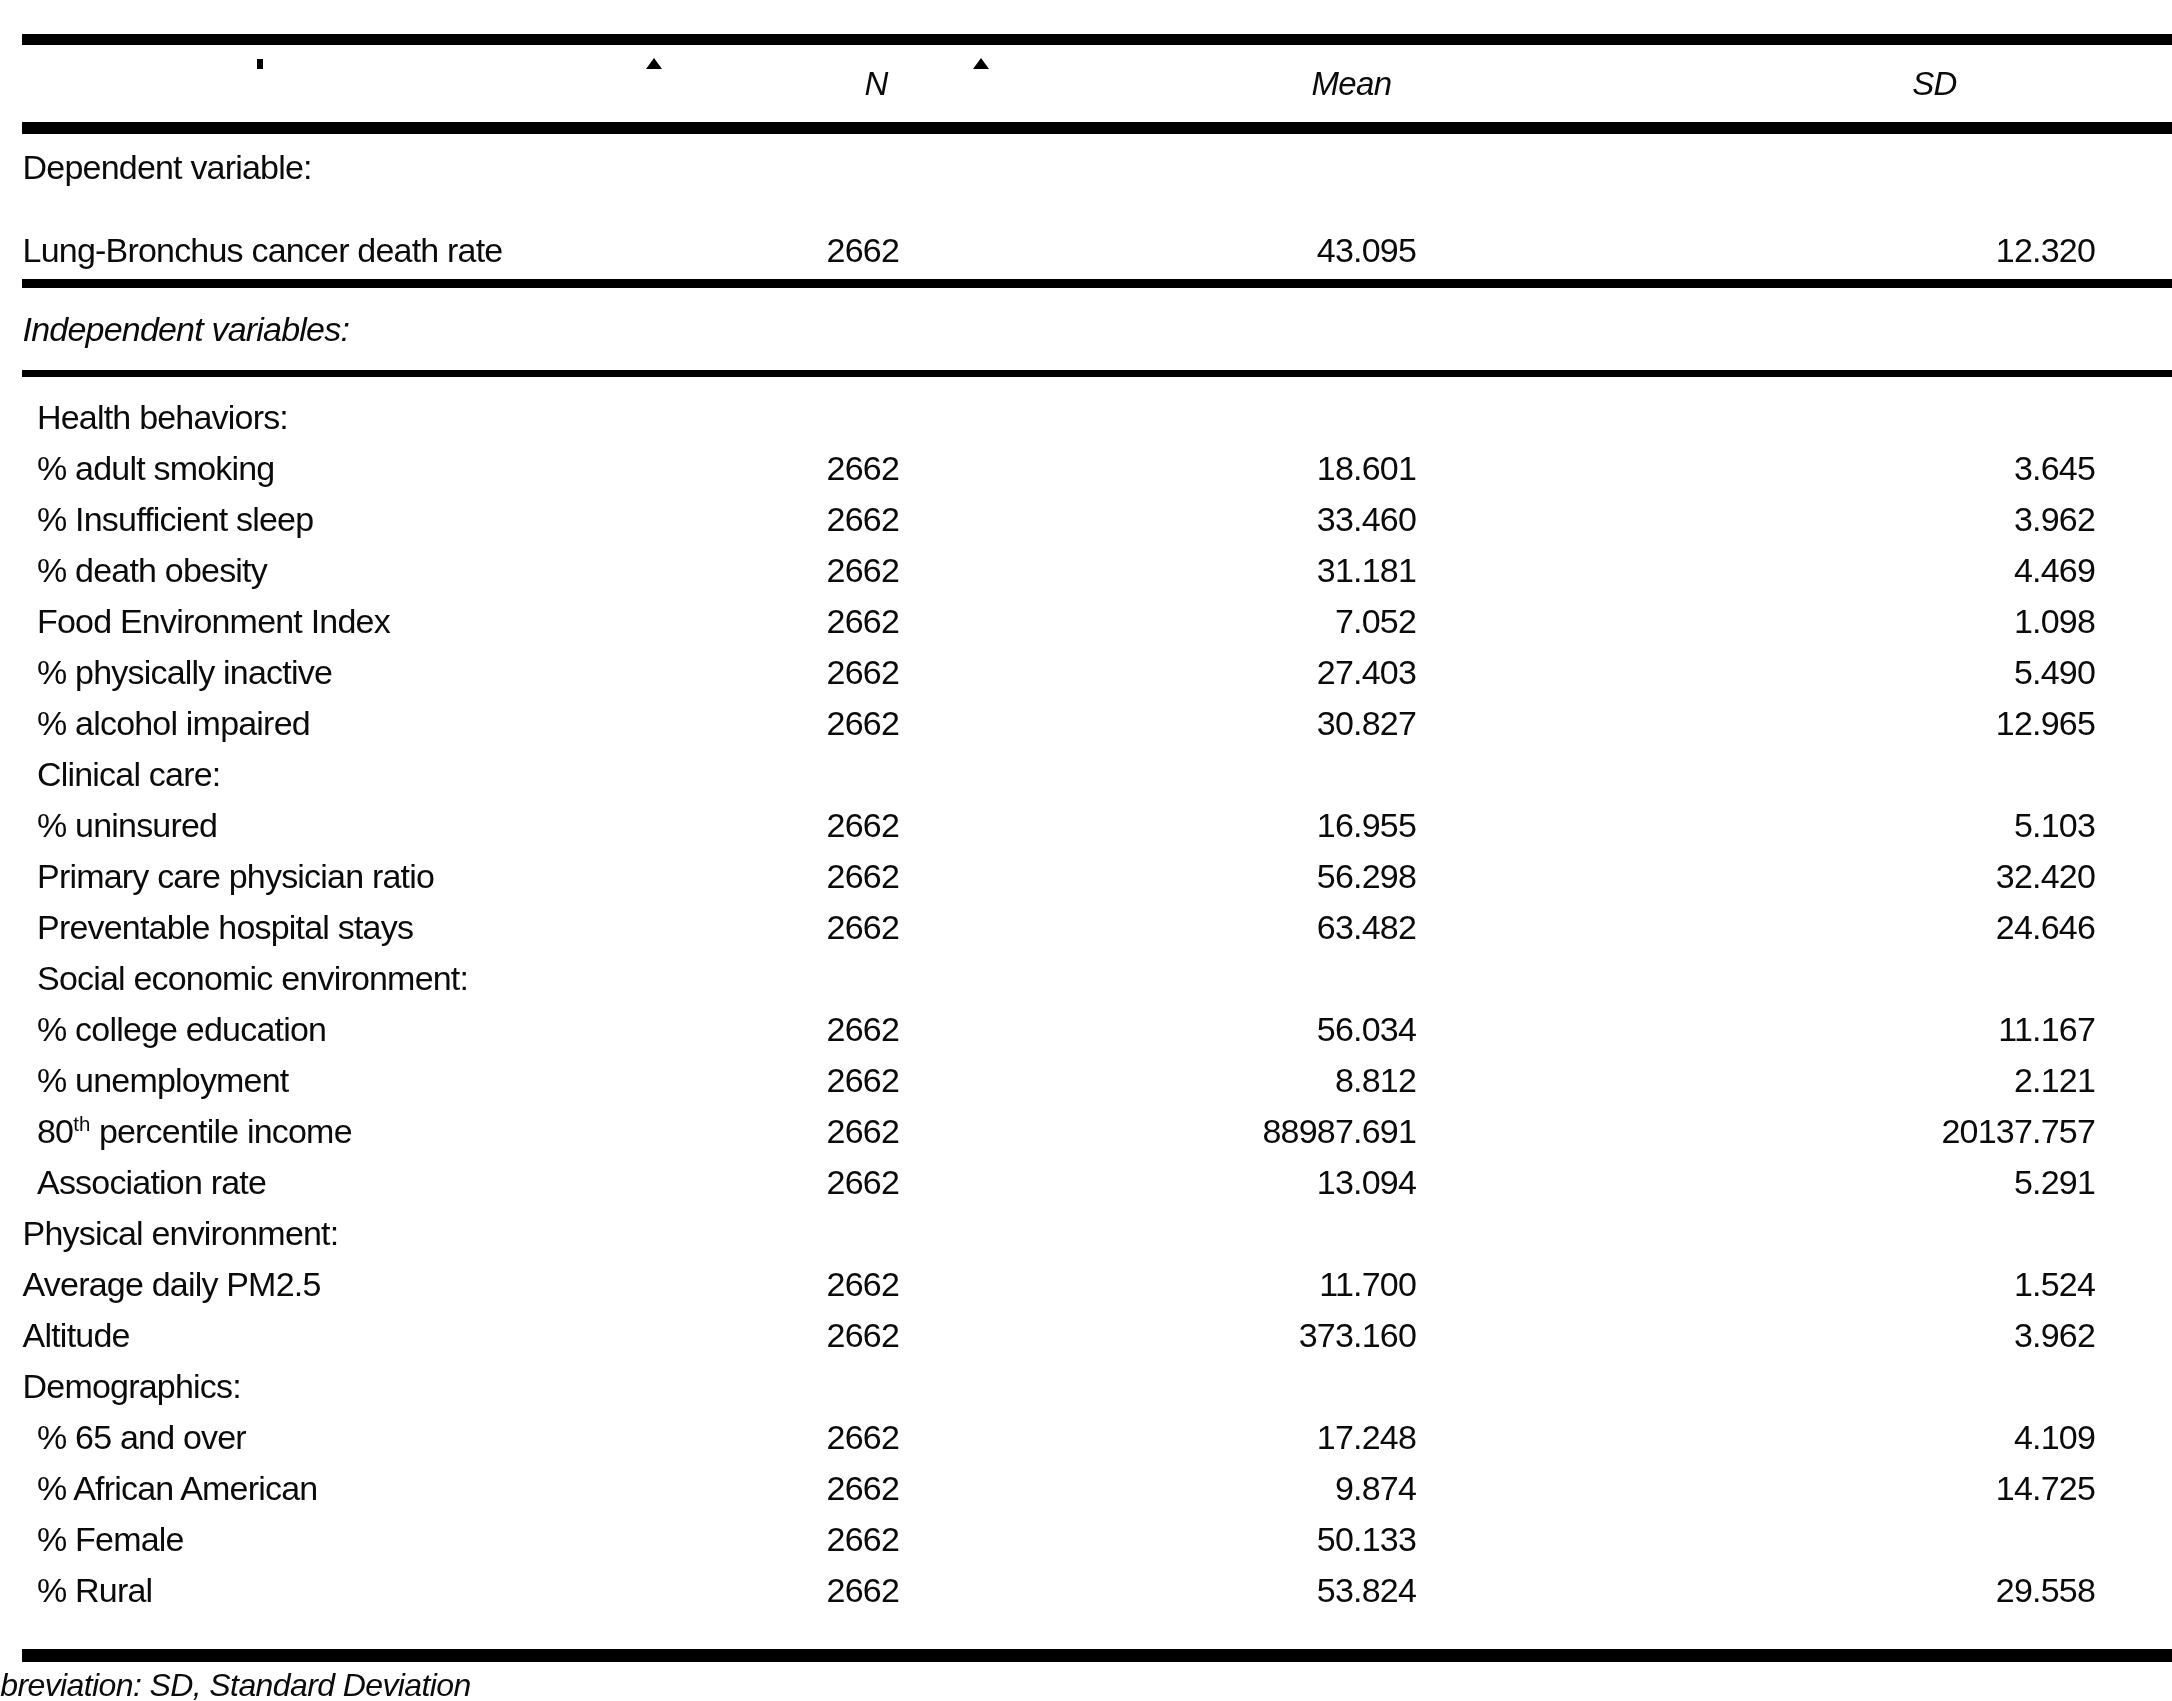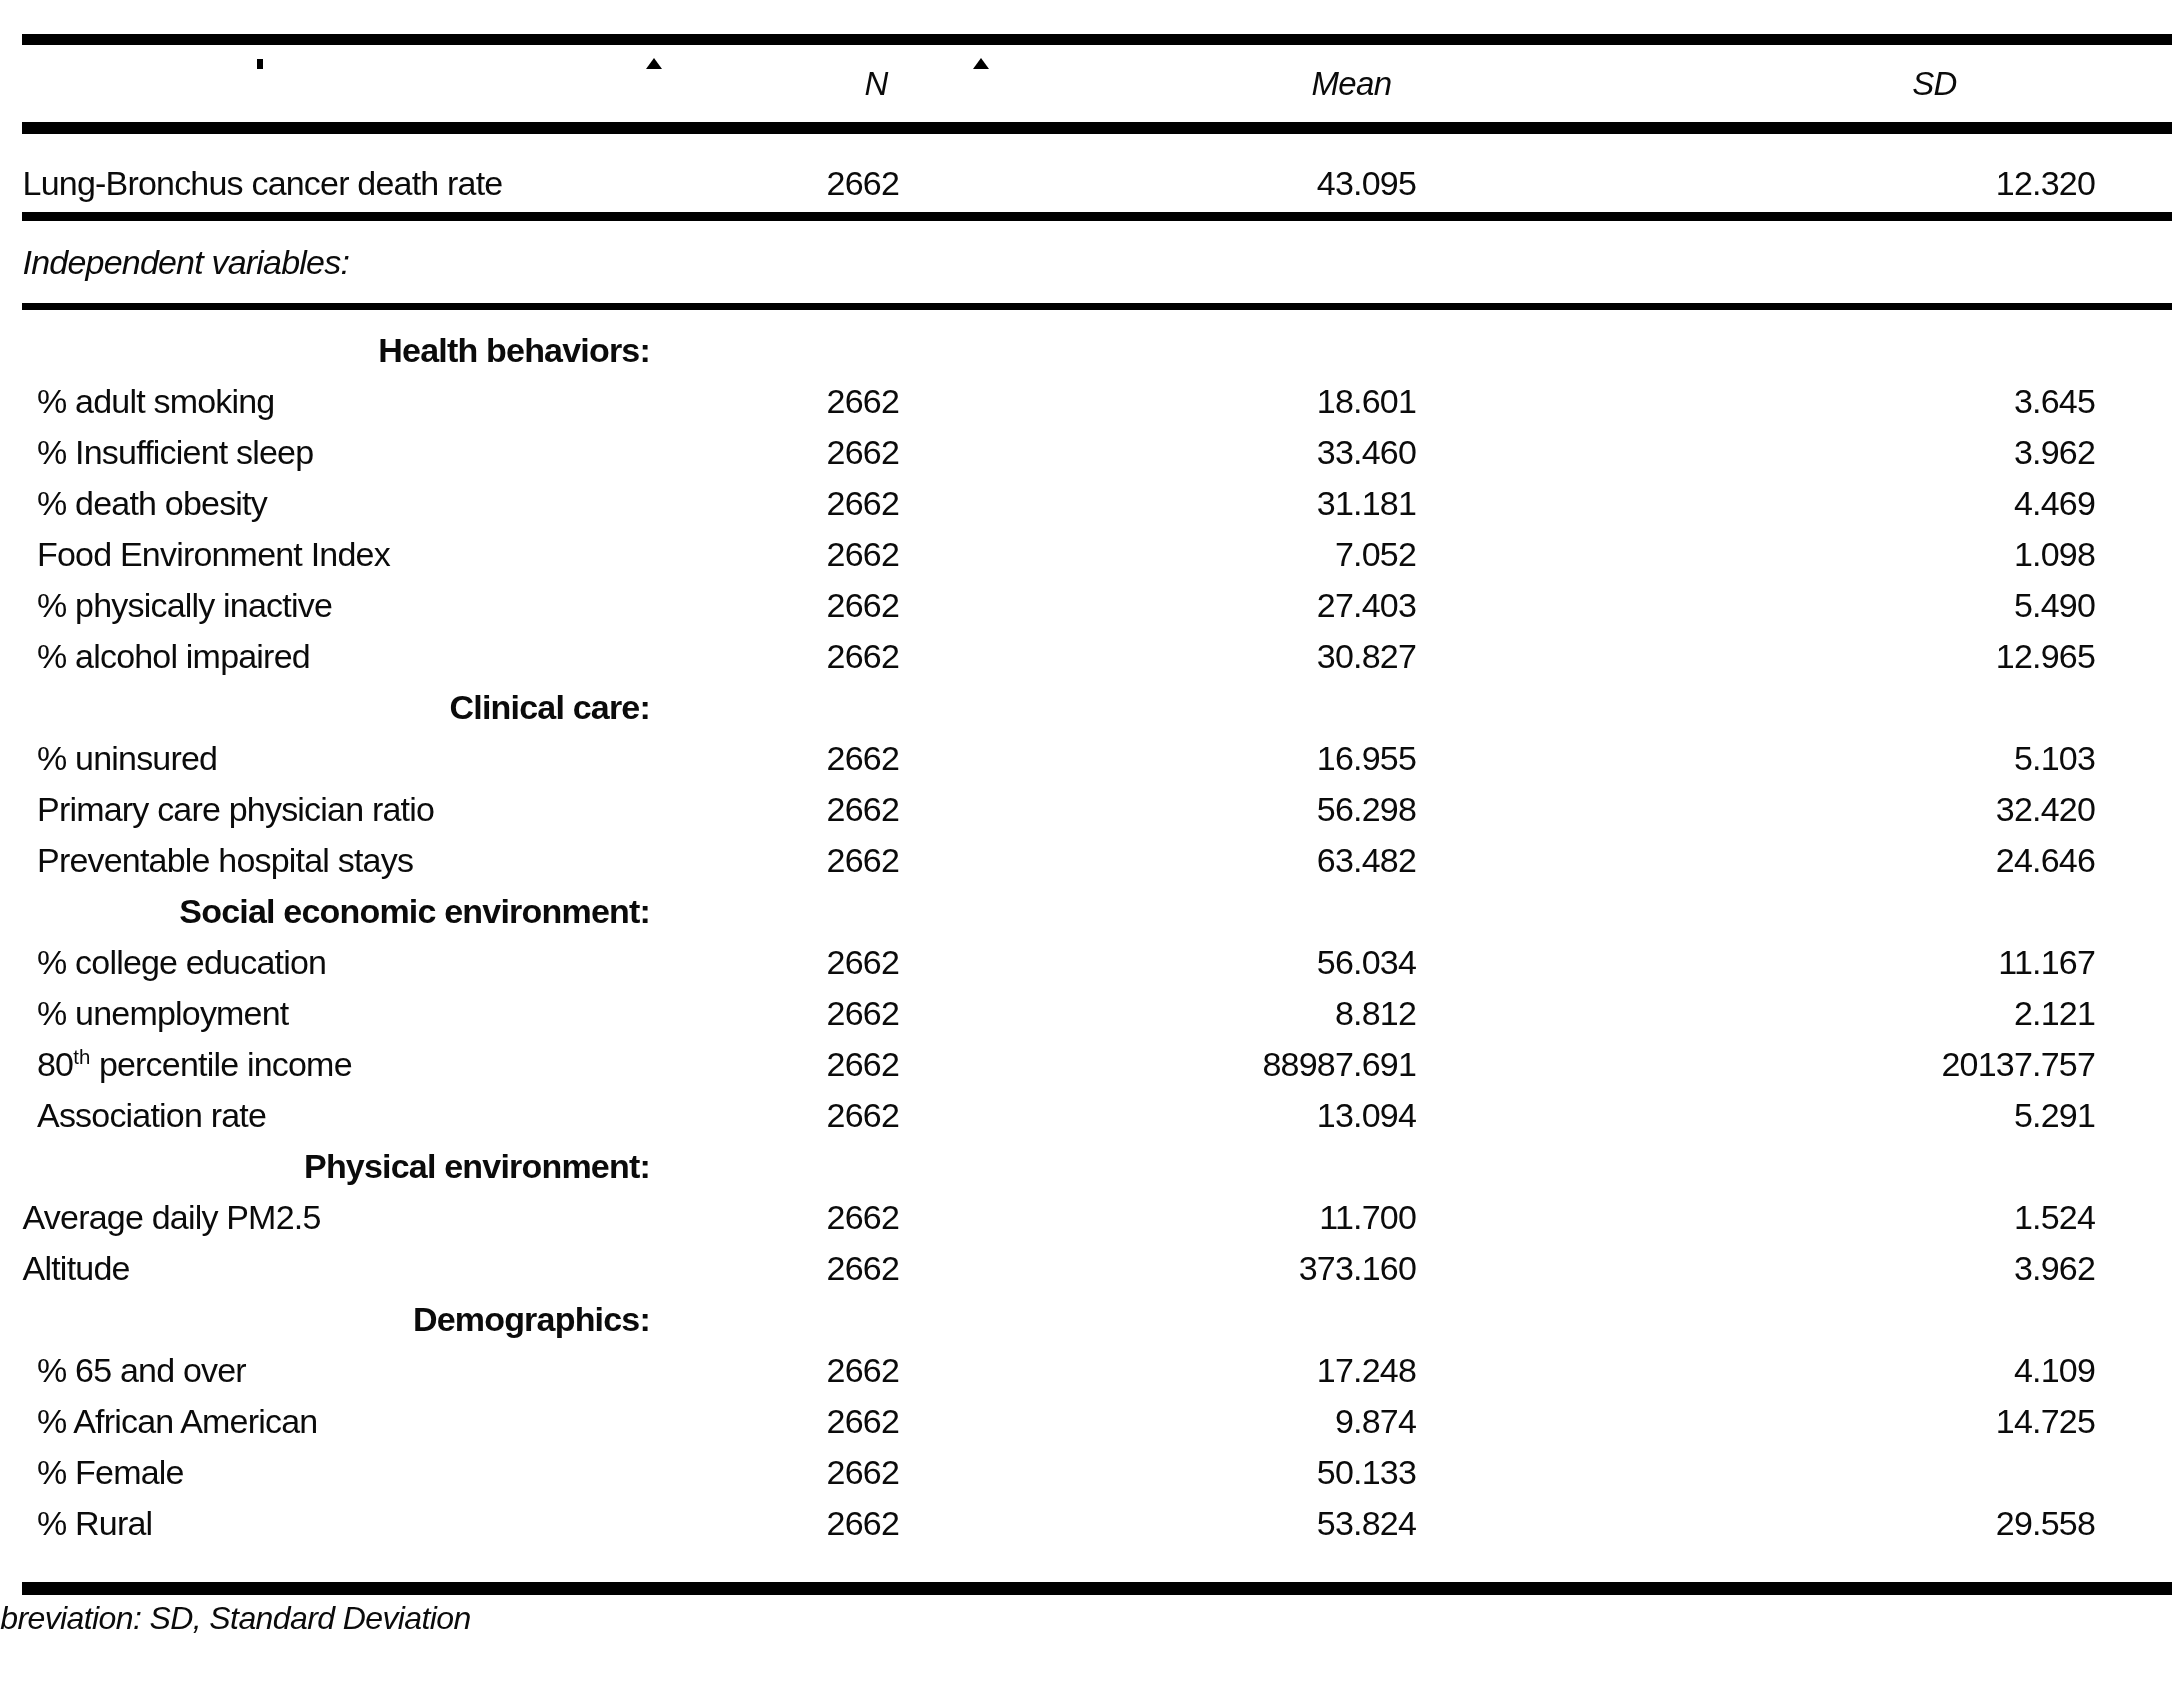--- a/index.html
+++ b/index.html
@@ -54,21 +54,21 @@
     align-items: center;
     height: 51px;
     font-size: 34px;
     letter-spacing: -0.8px;
     white-space: nowrap;
   }
   .trow .c.label { padding-left: 37px; }
   .trow.no-indent .c.label { padding-left: 22.6px; }
   .trow .c.num { text-align: right; }
   .trow .c.sd  { padding-right: 77px; }
-  .trow.section { font-weight: bold; text-align: right; }
+  .trow.section { font-weight: normal; }
   .trow sup { font-size: 20.4px; letter-spacing: 0; }
 
   .dep-row   { height: 67px; }
   .lung-row  { height: 57px; }
   .indep-row { height: 82px; font-style: italic; }
   .spacer    { height: 21.5px; }
   .gap-bottom{ height: 33px; }
 
   #table-rows { padding-top: 14.7px; }
 
@@ -96,20 +96,26 @@
   <div class="rule rule-top"></div>
 
   <div class="header-row">
     <span class="colh n-h">N</span>
     <span class="colh mean-h">Mean</span>
     <span class="colh sd-h">SD</span>
   </div>
 
   <div class="rule rule-header"></div>
 
+  <div class="trow dep-row no-indent">
+    <div class="c label">Dependent variable:</div>
+    <div class="c num n"></div>
+    <div class="c num mean"></div>
+    <div class="c num sd"></div>
+  </div>
 
   <div class="spacer"></div>
 
   <div class="trow lung-row no-indent">
     <div class="c label">Lung-Bronchus cancer death rate</div>
     <div class="c num n">2662</div>
     <div class="c num mean">43.095</div>
     <div class="c num sd">12.320</div>
   </div>
 

